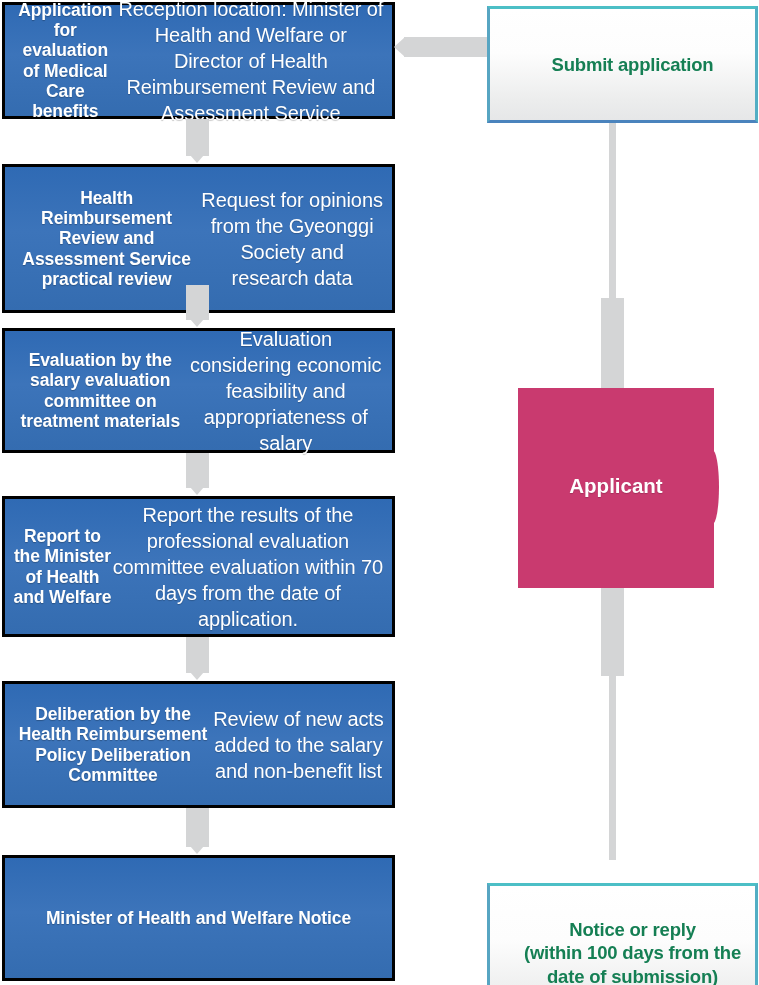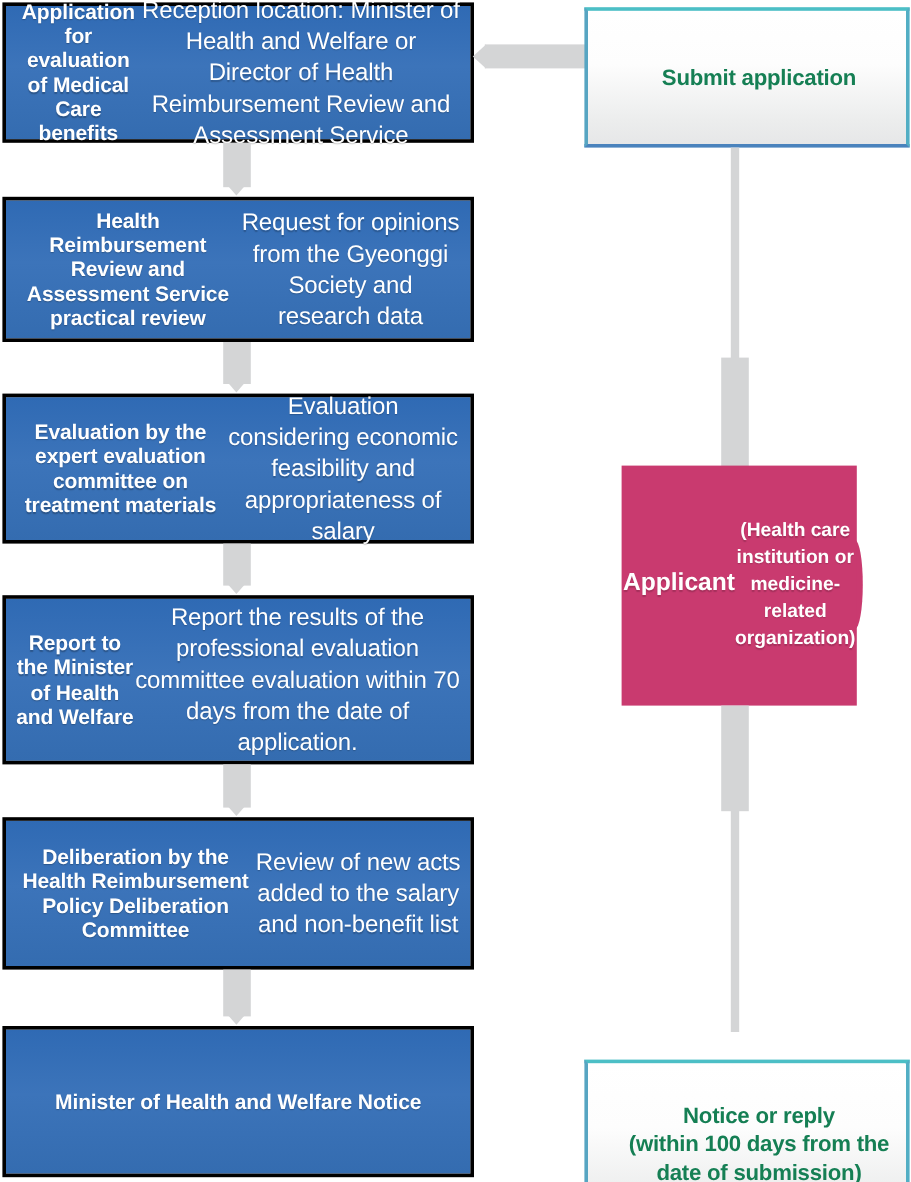--- a/index.html
+++ b/index.html
@@ -36,21 +36,21 @@
   .proc .sub {
     font-weight: normal;
     font-size: 20px;
     line-height: 1.30;
     letter-spacing: -0.1px;
     margin-top: 1px;
     text-shadow: 0 1px 1px rgba(0,0,0,.22);
   }
 
   #proc1 { top: 2px;   height: 117px; }
-  #proc2 { top: 164px; height: 121px; }
+  #proc2 { top: 164px; height: 149px; }
   #proc3 { top: 328px; height: 125px; }
   #proc4 { top: 496px; height: 141px; }
   #proc5 { top: 681px; height: 127px; }
   #proc6 { top: 855px; height: 126px; justify-content: center; }
 
   
   .outl {
     position: absolute;
     left: 487px;
     width: 271px;
@@ -167,21 +167,21 @@
     <div class="ttl">Application for evaluation of Medical Care benefits</div>
     <div class="sub">Reception location: Minister of Health and Welfare or Director of Health Reimbursement Review and Assessment Service</div>
   </div>
 
   <div class="proc" id="proc2">
     <div class="ttl">Health Reimbursement Review and Assessment Service practical review</div>
     <div class="sub">Request for opinions from the Gyeonggi Society and research data</div>
   </div>
 
   <div class="proc" id="proc3">
-    <div class="ttl">Evaluation by the expert evaluation committee on treatment materials</div>
+    <div class="ttl">Evaluation by the salary evaluation committee on treatment materials</div>
     <div class="sub">Evaluation considering economic feasibility and appropriateness of salary</div>
   </div>
 
   <div class="proc" id="proc4">
     <div class="ttl">Report to the Minister of Health and Welfare</div>
     <div class="sub">Report the results of the professional evaluation committee evaluation within 70 days from the date of application.</div>
   </div>
 
   <div class="proc" id="proc5">
     <div class="ttl">Deliberation by the Health Reimbursement Policy Deliberation Committee</div>
@@ -213,21 +213,20 @@
   <div class="outl grad-lr" id="submitBox">
     <span class="lbl">Submit application</span>
   </div>
 
   <div class="thin" style="left:609px; top:123px; height:258px;"></div>
   <div class="fat" style="left:601px; top:298px; height:92px;"></div>
 
   <div id="applicant-bulge"></div>
   <div id="applicant">
     <div class="ttl">Applicant</div>
-    <div class="sub">(Health care institution or medicine-related organization)</div>
   </div>
 
   <div class="fat" style="left:601px; top:588px; height:88px;"></div>
   <div class="thin" style="left:609px; top:668px; height:192px;"></div>
 
   <div class="outl grad-lr" id="noticeBox">
     <span class="lbl" style="white-space:pre-line;">Notice or reply
 (within 100 days from the date of submission)</span>
   </div>
 

